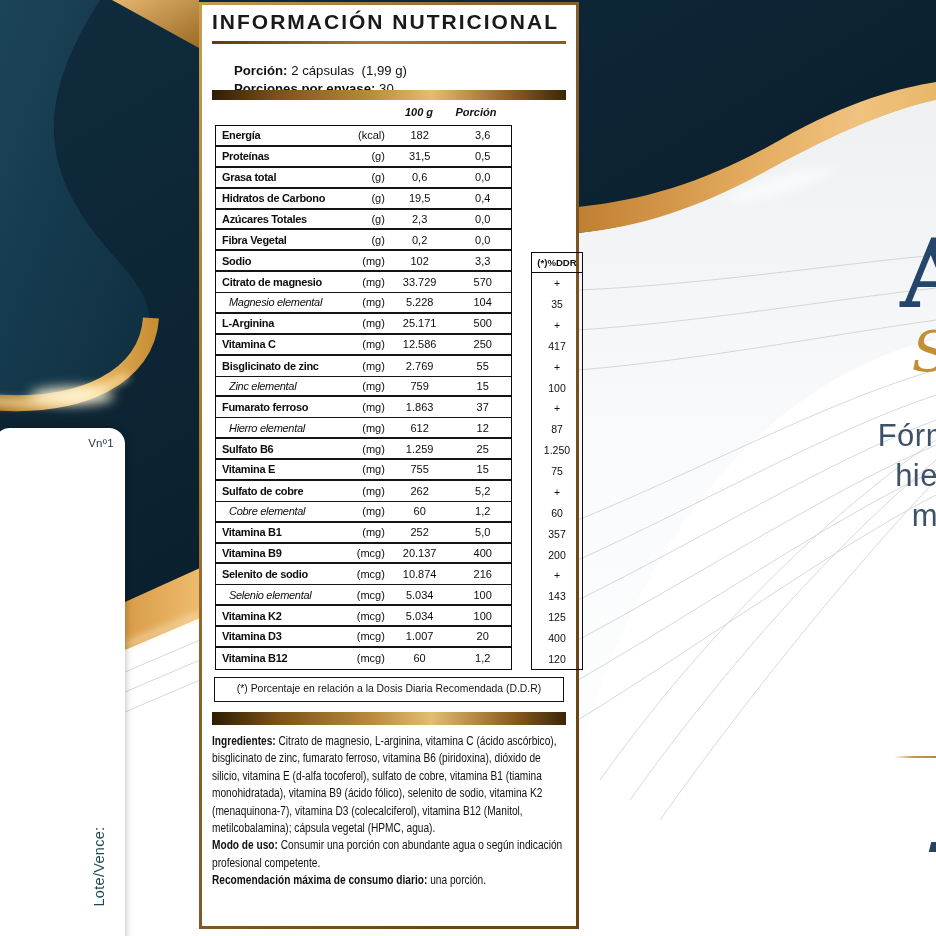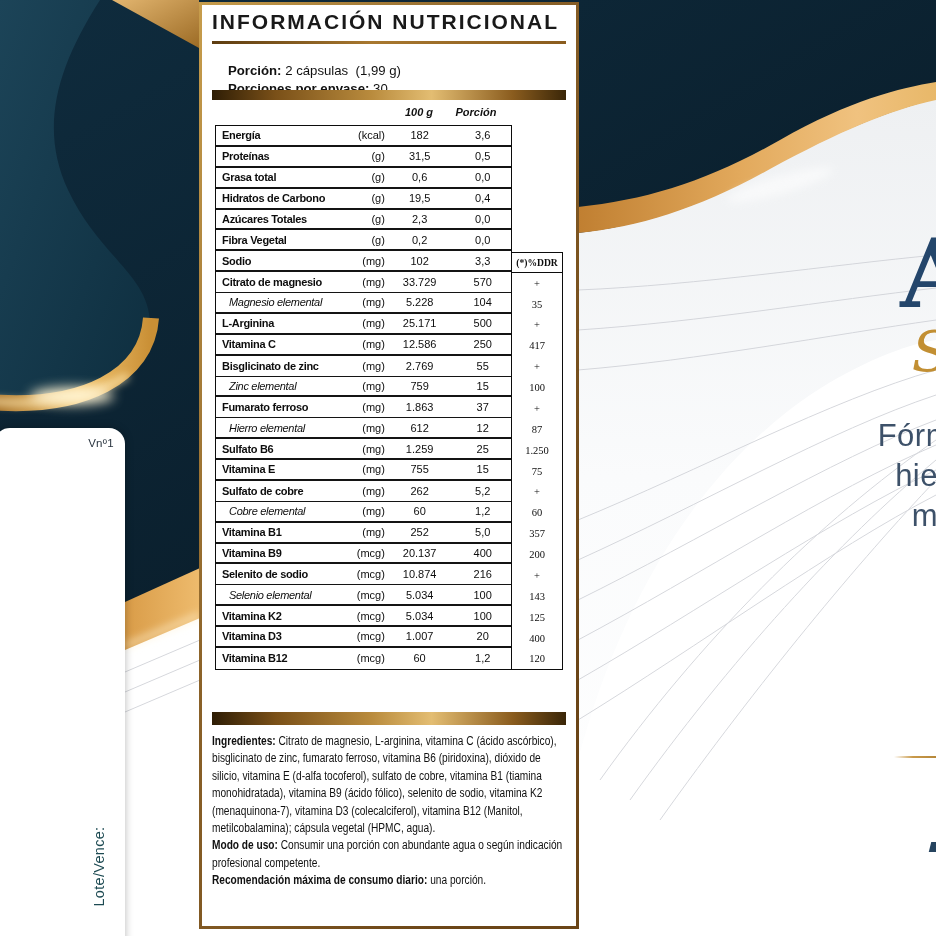--- a/index.html
+++ b/index.html
@@ -34,21 +34,21 @@
   .panel{position:absolute;left:199px;top:2px;width:380px;height:927px;
     background:linear-gradient(115deg,#c79d4c,#8a6128 40%,#6b4517 85%);
     padding:0;box-sizing:border-box;}
   .panel .p-inner{position:absolute;left:3px;top:3px;right:3px;bottom:3px;background:#ffffff;}
   .panel *{box-sizing:border-box;}
 
   .l-title{position:absolute;top:8px;left:13px;right:13px;margin:0;
     font-size:21px;font-weight:bold;letter-spacing:2px;color:#191919;white-space:nowrap;}
   .l-rule{position:absolute;top:39px;left:13px;right:13px;height:2.5px;
     background:linear-gradient(90deg,#5d3c10,#a8782f 45%,#8a5c1e);}
-  .serv{position:absolute;left:7px;font-size:13.2px;color:#111;white-space:pre-wrap;}
+  .serv{position:absolute;left:13px;font-size:13.2px;color:#111;white-space:pre-wrap;}
   .serv b{font-weight:bold;}
   .serv.s1{top:46px;} .serv.s2{top:64px;}
   .goldbar{position:absolute;left:13px;right:13px;height:10px;
     background:linear-gradient(90deg,#2e1d05,#7a5018 18%,#b98b3d 45%,#e3bd72 62%,#8a5c1e 85%,#3a2608);}
   .bar1{top:88px;} .bar2{top:710px;height:13px;}
 
   .heads{position:absolute;top:104px;left:0;right:0;height:16px;font-size:11px;font-weight:bold;color:#111;font-style:italic;}
   .heads .h100{position:absolute;left:220px;transform:translateX(-50%);}
   .heads .hpor{position:absolute;left:277px;transform:translateX(-50%);}
 
@@ -57,21 +57,21 @@
   .row{display:flex;align-items:center;height:20.88px;border-bottom:2px solid #141414;}
   .row.thin{border-bottom-width:1px;}
   .row:last-child{border-bottom:none;}
   .c-name{width:122px;padding-left:6px;font-weight:bold;font-size:11px;
     letter-spacing:-.3px;color:#0d0d0d;white-space:nowrap;overflow:hidden;}
   .row.sub .c-name{font-weight:normal;font-style:italic;padding-left:13px;font-size:11px;}
   .c-unit{width:48px;text-align:right;font-size:11px;color:#0d0d0d;}
   .c-v1{width:70px;text-align:center;font-size:11px;color:#0d0d0d;}
   .c-v2{width:57px;text-align:center;font-size:11px;color:#0d0d0d;}
 
-  .ddr{position:absolute;left:296px;top:126.8px;width:52px;font-size:10.5px;color:#0d0d0d;font-family:Liberation Serif, serif;}
+  .ddr{position:absolute;left:316px;top:126.8px;width:52px;font-size:10.5px;color:#0d0d0d;}
   .ddr-head{height:20.9px;border:1.5px solid #0c0c0c;display:flex;align-items:center;
     justify-content:center;font-size:9.6px;font-weight:bold;}
   .ddr-body{border:1.5px solid #0c0c0c;border-top:none;}
   .ddr-cell{height:20.88px;display:flex;align-items:center;justify-content:center;}
 
   .footnote{position:absolute;top:675px;left:15px;width:350px;height:25px;
     border:1.3px solid #111;text-align:center;font-size:10.4px;line-height:22px;color:#111;}
 
   .textblock{position:absolute;top:731px;left:13px;width:432px;
     transform:scaleX(0.825);transform-origin:0 0;
@@ -383,20 +383,23 @@
             <div class="ddr-cell">200</div>
             <div class="ddr-cell">+</div>
             <div class="ddr-cell">143</div>
             <div class="ddr-cell">125</div>
             <div class="ddr-cell">400</div>
             <div class="ddr-cell">120</div>
           </div>
       </div>
     </div>
 
+    <div class="footnote">
+      <span>(*) Porcentaje en relación a la Dosis Diaria Recomendada (D.D.R)</span>
+    </div>
 
     <div class="goldbar bar2"></div>
 
     <div class="textblock">
       <p><b>Ingredientes:</b><span> Citrato de magnesio, L-arginina, vitamina C (ácido ascórbico), bisglicinato de zinc, fumarato ferroso, vitamina B6 (piridoxina), dióxido de silicio, vitamina E (d-alfa tocoferol), sulfato de cobre, vitamina B1 (tiamina monohidratada), vitamina B9 (ácido fólico), selenito de sodio, vitamina K2 (menaquinona-7), vitamina D3 (colecalciferol), vitamina B12 (Manitol, metilcobalamina); cápsula vegetal (HPMC, agua).</span></p>
       <p><b>Modo de uso:</b><span> Consumir una porción con abundante agua o según indicación profesional competente.</span></p>
       <p><b>Recomendación máxima de consumo diario:</b><span> una porción.</span></p>
     </div>
   </div>
 </div>

